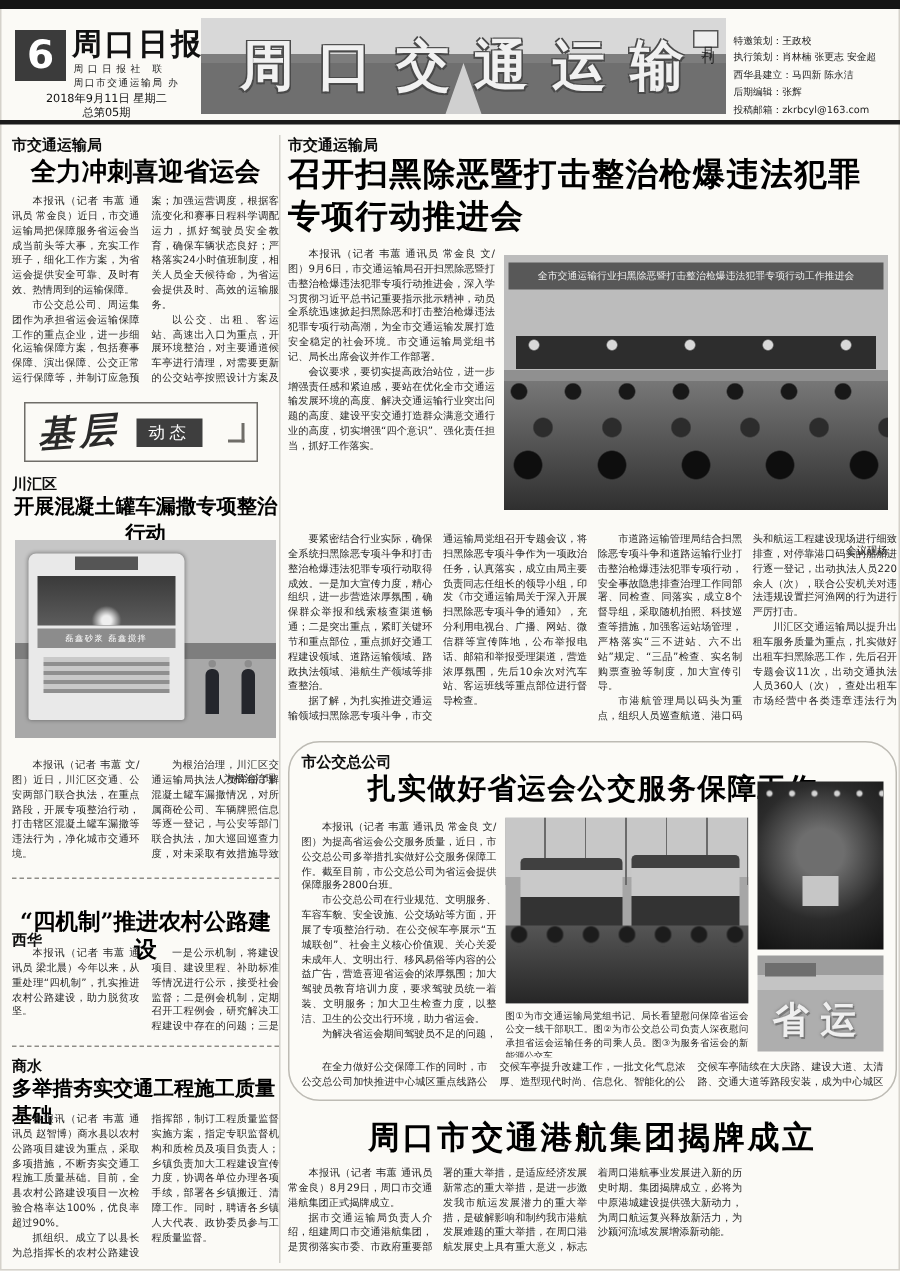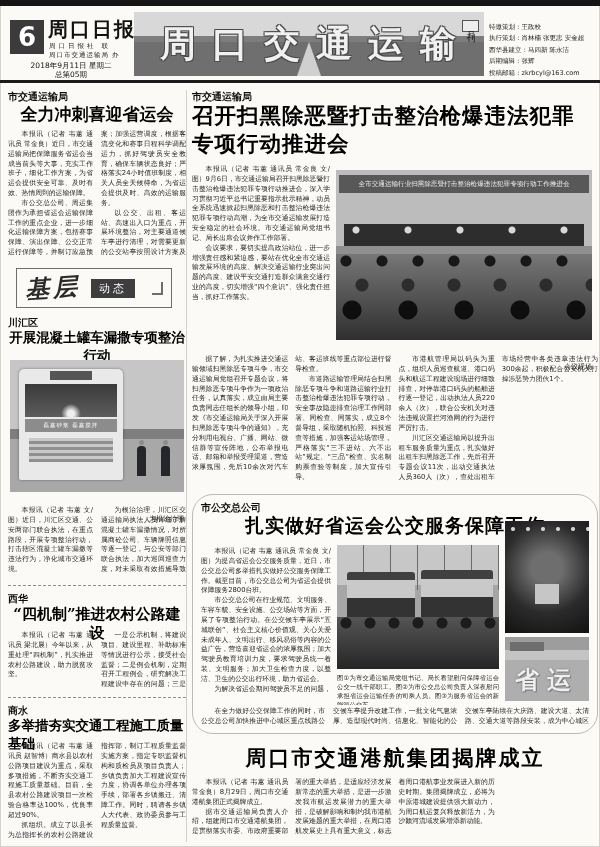--- a/index.html
+++ b/index.html
@@ -182,21 +182,21 @@
   </div>
   <div class="abs caption" style="left:10px; top:494px; width:174px;">为根治治理</div>
 
   <div class="abs bodytext cols2" style="left:8px; top:506px; width:178px; height:74px;">
     <p>本报讯（记者 韦蕙 文/图）近日，川汇区交通、公安两部门联合执法，在重点路段，开展专项整治行动，打击辖区混凝土罐车漏撒等违法行为，净化城市交通环境。</p>
     <p>为根治治理，川汇区交通运输局执法人员详细了解混凝土罐车漏撒情况，对所属商砼公司、车辆牌照信息等逐一登记，与公安等部门联合执法，加大巡回巡查力度，对未采取有效措施导致扬尘污染、沿路漏撒的运输车辆，依法从严、从重处理，坚持教育与处罚相结合的方式，督促企业落实防漏撒措施，责令改正违法违规行为，并进行处罚。同时，安排摄像头监控，对辖区4家商砼公司所属车辆等进行检查，通过明确要求，杜绝问题反弹。□10</p>
   </div>
 
   <div class="abs dashsep" style="left:8px; top:585px; width:178px;"></div>
 
-  <div class="abs kicker" style="left:8px; top:592px;">西华</div>
+  <div class="abs kicker" style="left:8px; top:620px;">西华</div>
   <div class="abs h-serif" style="left:8px; top:605px; width:178px; text-align:center; font-size:15px;">“四机制”推进农村公路建设</div>
   <div class="abs bodytext cols2" style="left:8px; top:631px; width:178px; height:62px;">
     <p>本报讯（记者 韦蕙 通讯员 梁北晨）今年以来，从重处理“四机制”，扎实推进农村公路建设，助力脱贫攻坚。</p>
     <p>一是公示机制，将建设项目、建设里程、补助标准等情况进行公示，接受社会监督；二是例会机制，定期召开工程例会，研究解决工程建设中存在的问题；三是督导机制，成立督导组，对工程进度、质量进行督导检查；四是奖惩机制，严格兑现奖惩，确保年度建设任务如期完成。</p>
 
   </div>
 
   <div class="abs dashsep" style="left:8px; top:697px; width:178px;"></div>
 
   <div class="abs kicker" style="left:8px; top:704px;">商水</div>
@@ -217,20 +217,21 @@
   </div>
 
   <div class="abs conf-photo">
     <div class="conf-banner">全市交通运输行业扫黑除恶暨打击整治枪爆违法犯罪专项行动工作推进会</div>
     <div class="conf-presidium"></div>
     <div class="conf-crowd"></div>
   </div>
   <div class="abs caption" style="left:336px; top:342px; width:256px;">会议现场</div>
 
   <div class="abs bodytext cols4" style="left:192px; top:355px; width:406px; height:131px;">
+    <p>要紧密结合行业实际，确保全系统扫黑除恶专项斗争和打击整治枪爆违法犯罪专项行动取得成效。一是加大宣传力度，精心组织，进一步营造浓厚氛围，确保群众举报和线索核查渠道畅通；二是突出重点，紧盯关键环节和重点部位，重点抓好交通工程建设领域、道路运输领域、路政执法领域、港航生产领域等排查整治。</p>
     <p>据了解，为扎实推进交通运输领域扫黑除恶专项斗争，市交通运输局党组召开专题会议，将扫黑除恶专项斗争作为一项政治任务，认真落实，成立由局主要负责同志任组长的领导小组，印发《市交通运输局关于深入开展扫黑除恶专项斗争的通知》，充分利用电视台、广播、网站、微信群等宣传阵地，公布举报电话、邮箱和举报受理渠道，营造浓厚氛围，先后10余次对汽车站、客运班线等重点部位进行督导检查。</p>
     <p>市道路运输管理局结合扫黑除恶专项斗争和道路运输行业打击整治枪爆违法犯罪专项行动，安全事故隐患排查治理工作同部署、同检查、同落实，成立8个督导组，采取随机拍照、科技巡查等措施，加强客运站场管理，严格落实“三不进站、六不出站”规定、“三品”检查、实名制购票查验等制度，加大宣传引导。</p>
     <p>市港航管理局以码头为重点，组织人员巡查航道、港口码头和航运工程建设现场进行细致排查，对停靠港口码头的船舶进行逐一登记，出动执法人员220余人（次），联合公安机关对违法违规设置拦河渔网的行为进行严厉打击。</p>
     <p>川汇区交通运输局以提升出租车服务质量为重点，扎实做好出租车扫黑除恶工作，先后召开专题会议11次，出动交通执法人员360人（次），查处出租车市场经营中各类违章违法行为300余起，积极配合公安机关打掉涉恶势力团伙1个。</p>
 
   </div>
 
   <div class="abs boxed" style="left:192px; top:494px; width:404px; height:238px;border-radius:21px;">
     <div class="abs kicker" style="left:8px; top:6px;">市公交总公司</div>
     <div class="abs h-serif" style="left:0; top:18px; width:404px; text-align:center; font-size:19px; letter-spacing:1px;">扎实做好省运会公交服务保障工作</div>

